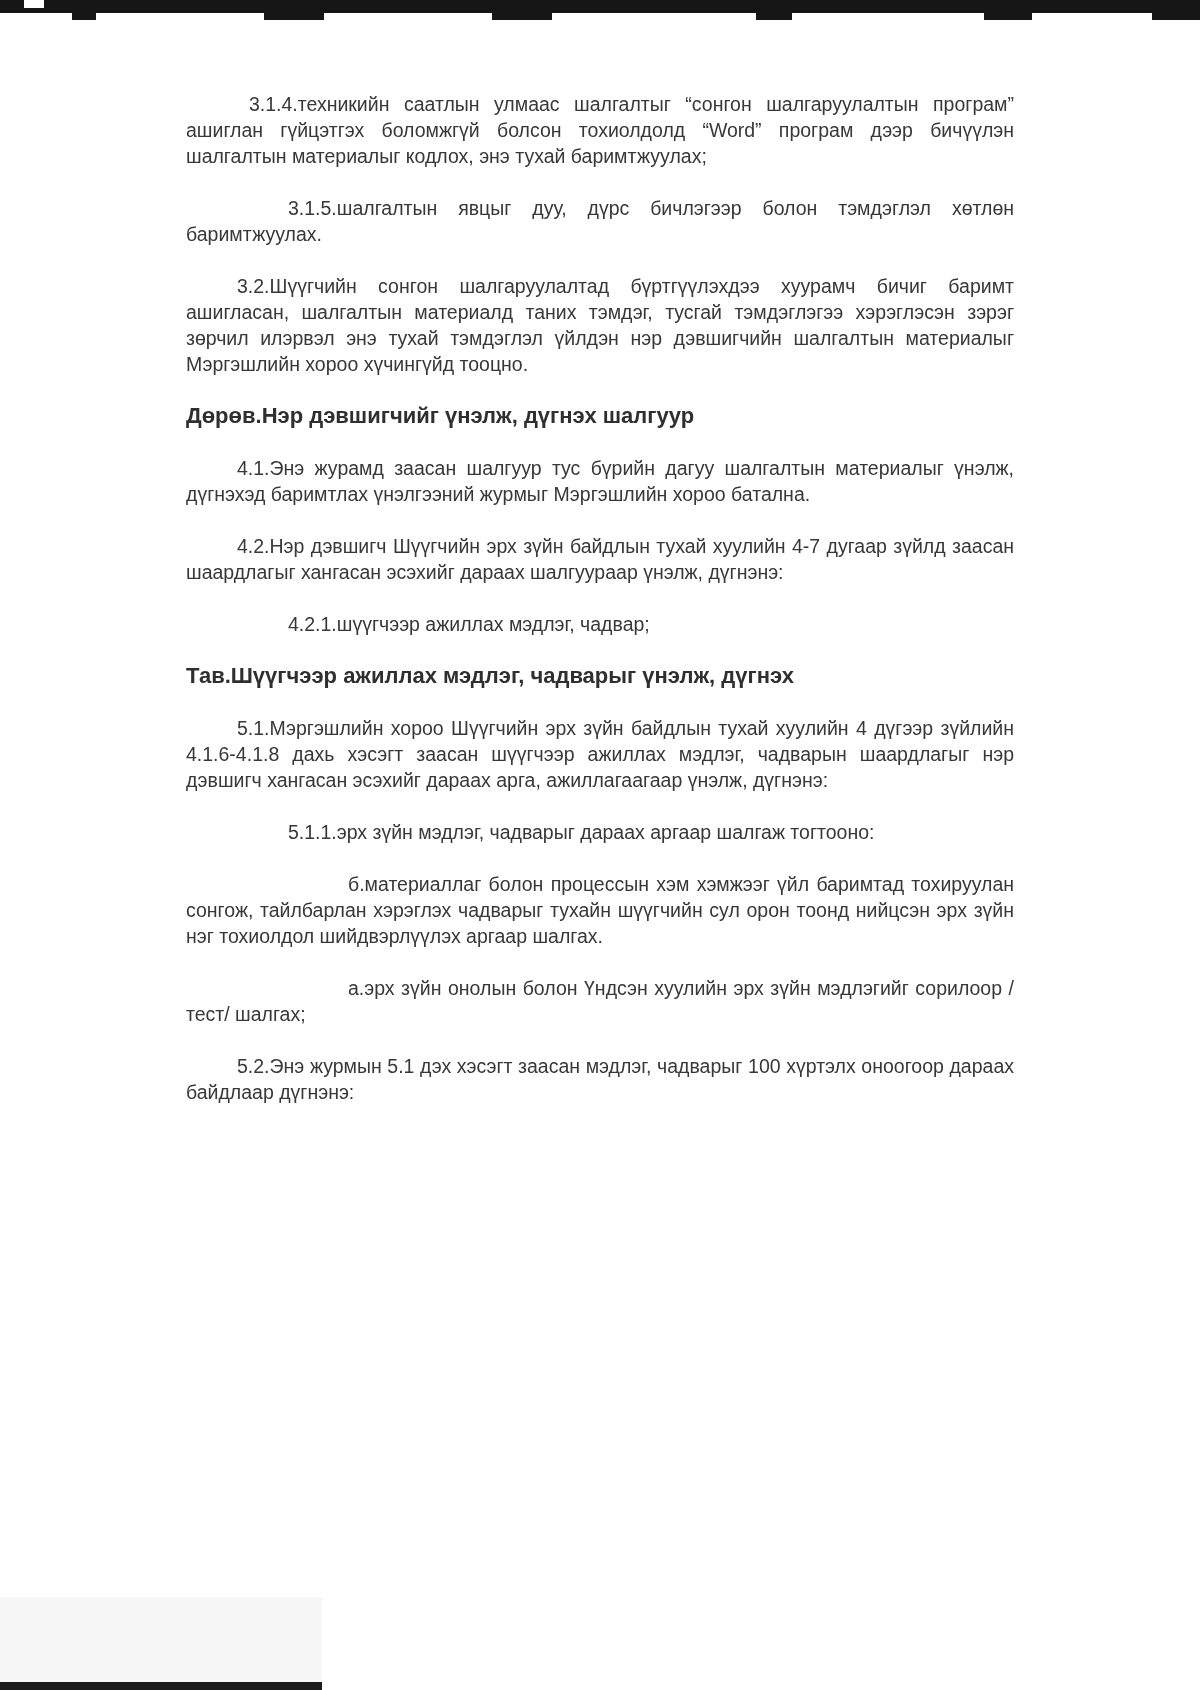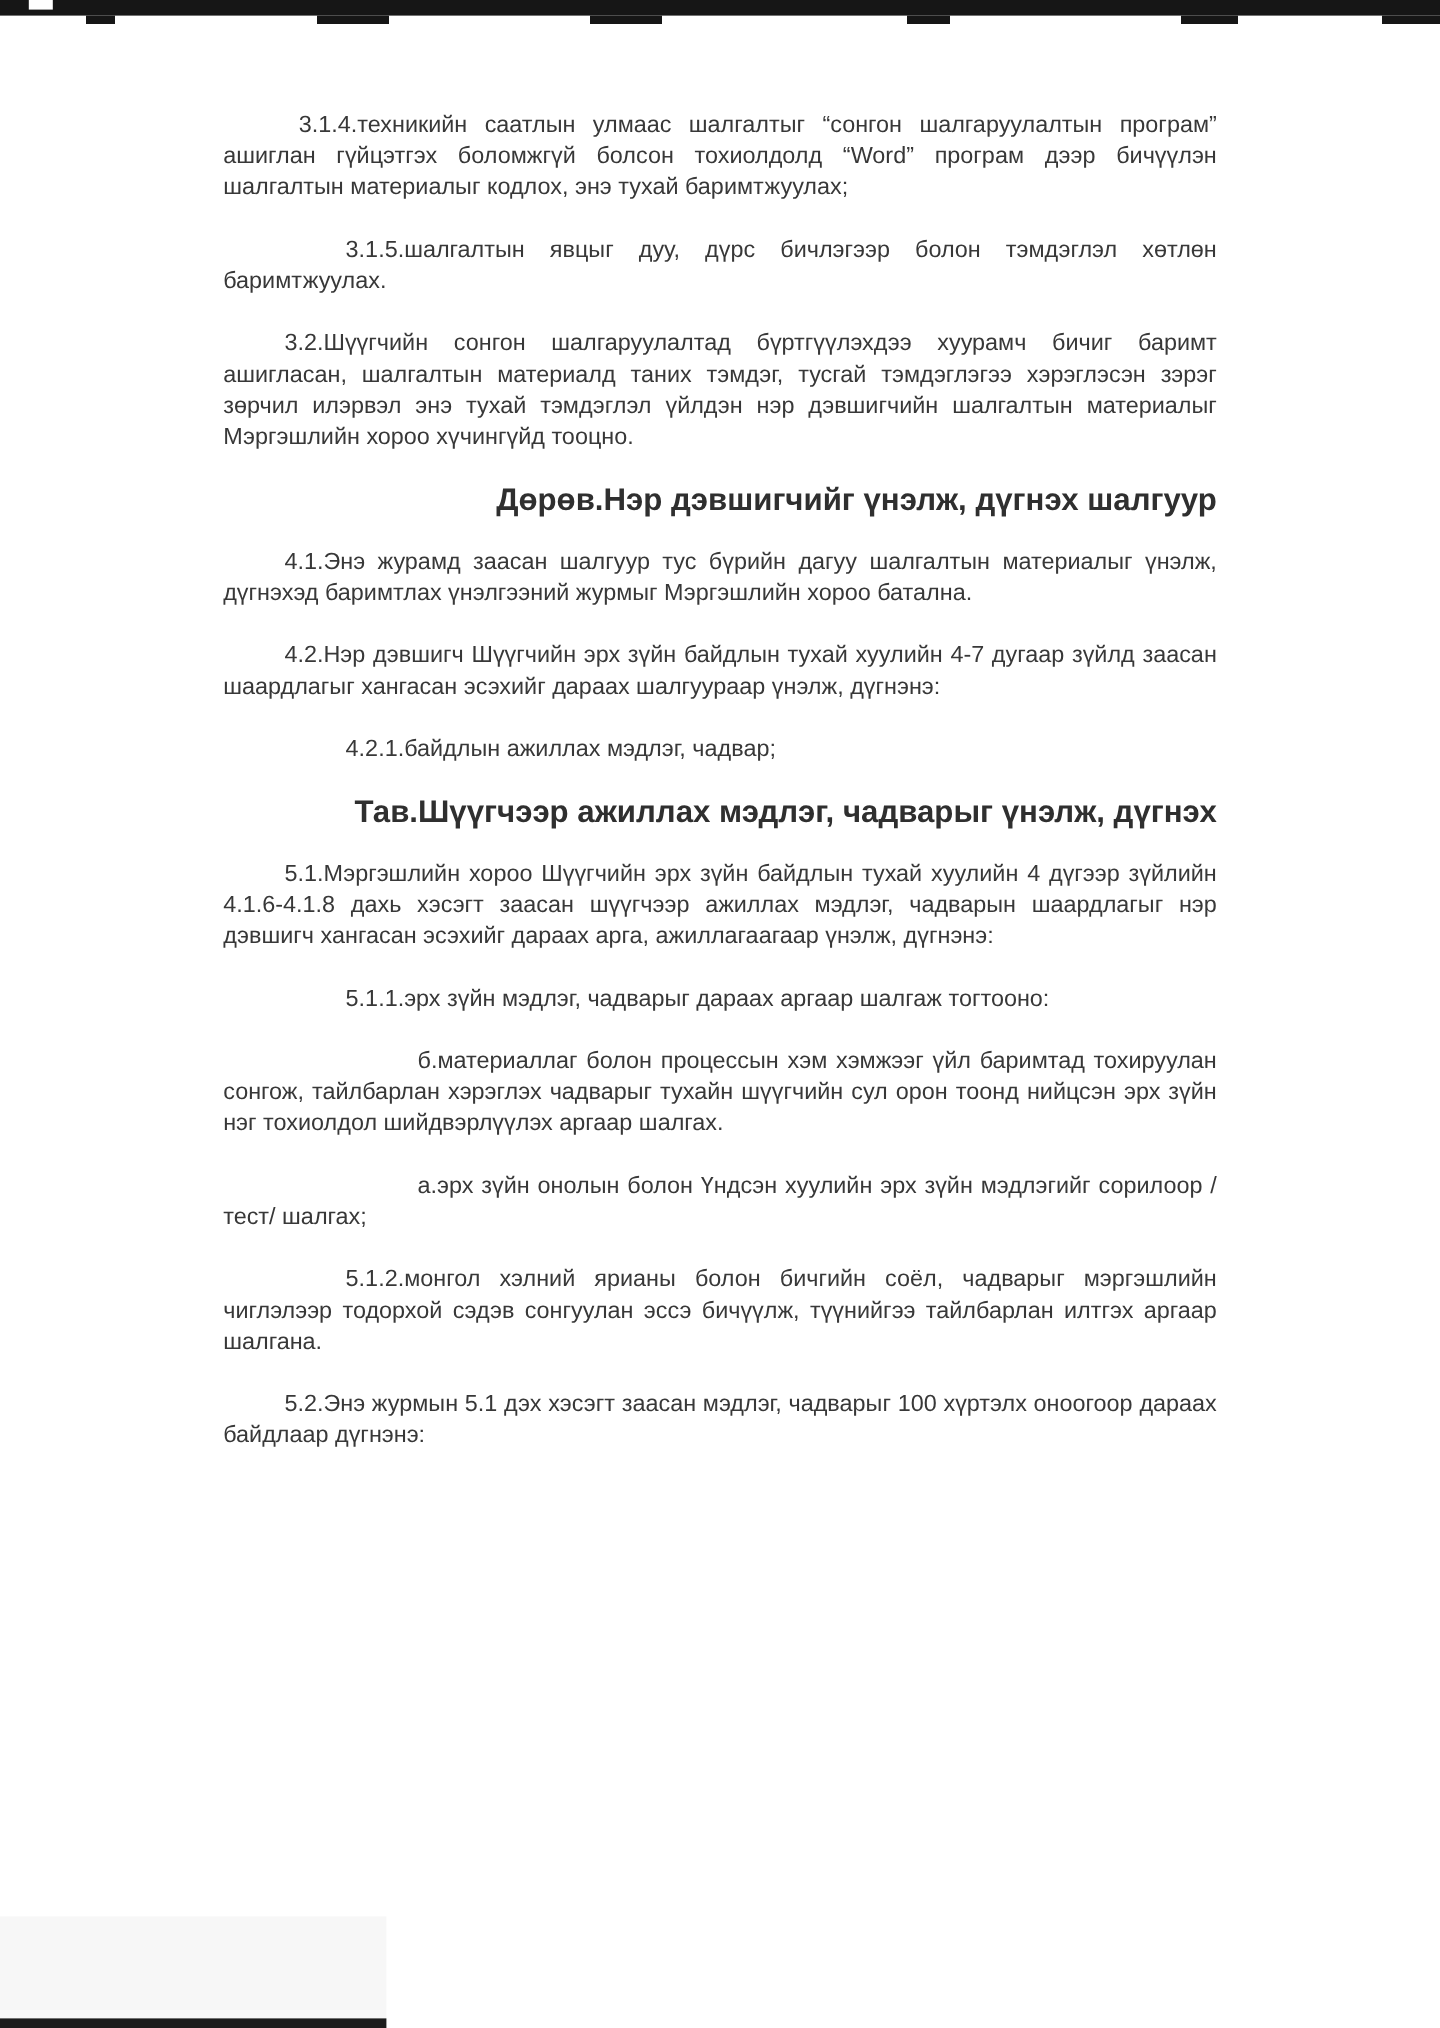--- a/index.html
+++ b/index.html
@@ -66,24 +66,24 @@
     font-size: 19.5px;
     line-height: 26px;
     color: #383838;
   }
   .para {
     margin: 0 0 26px 0;
     text-align: justify;
   }
   .heading {
     margin: 0 0 26px 0;
-    font-size: 26px;
+    font-size: 22px;
     line-height: 26px;
     font-weight: bold;
-    text-align: right;
+    text-align: left;
     color: #2f2f2f;
   }
   .ind-a { text-indent: 51px;  }
   .ind-b { text-indent: 63px;  }
   .ind-c { text-indent: 102px; }
   .ind-d { text-indent: 162px; }
 </style>
 </head>
 <body>
 
@@ -93,23 +93,22 @@
   <div class="artifact-bottom-shadow"></div>
   <div class="artifact-bottom-bar"></div>
 
   <div class="content">
     <p class="para ind-b">3.1.4.техникийн саатлын улмаас шалгалтыг “сонгон шалгаруулалтын програм” ашиглан гүйцэтгэх боломжгүй болсон тохиолдолд “Word” програм дээр бичүүлэн шалгалтын материалыг кодлох, энэ тухай баримтжуулах;</p>
     <p class="para ind-c">3.1.5.шалгалтын явцыг дуу, дүрс бичлэгээр болон тэмдэглэл хөтлөн баримтжуулах.</p>
     <p class="para ind-a">3.2.Шүүгчийн сонгон шалгаруулалтад бүртгүүлэхдээ хуурамч бичиг баримт ашигласан, шалгалтын материалд таних тэмдэг, тусгай тэмдэглэгээ хэрэглэсэн зэрэг зөрчил илэрвэл энэ тухай тэмдэглэл үйлдэн нэр дэвшигчийн шалгалтын материалыг Мэргэшлийн хороо хүчингүйд тооцно.</p>
     <h3 class="heading">Дөрөв.Нэр дэвшигчийг үнэлж, дүгнэх шалгуур</h3>
     <p class="para ind-a">4.1.Энэ журамд заасан шалгуур тус бүрийн дагуу шалгалтын материалыг үнэлж, дүгнэхэд баримтлах үнэлгээний журмыг Мэргэшлийн хороо батална.</p>
     <p class="para ind-a">4.2.Нэр дэвшигч Шүүгчийн эрх зүйн байдлын тухай хуулийн 4-7 дугаар зүйлд заасан шаардлагыг хангасан эсэхийг дараах шалгуураар үнэлж, дүгнэнэ:</p>
-    <p class="para ind-c">4.2.1.байдлын ажиллах мэдлэг, чадвар;</p>
+    <p class="para ind-c">4.2.1.шүүгчээр ажиллах мэдлэг, чадвар;</p>
     <h3 class="heading">Тав.Шүүгчээр ажиллах мэдлэг, чадварыг үнэлж, дүгнэх</h3>
     <p class="para ind-a">5.1.Мэргэшлийн хороо Шүүгчийн эрх зүйн байдлын тухай хуулийн 4 дүгээр зүйлийн 4.1.6-4.1.8 дахь хэсэгт заасан шүүгчээр ажиллах мэдлэг, чадварын шаардлагыг нэр дэвшигч хангасан эсэхийг дараах арга, ажиллагаагаар үнэлж, дүгнэнэ:</p>
     <p class="para ind-c">5.1.1.эрх зүйн мэдлэг, чадварыг дараах аргаар шалгаж тогтооно:</p>
     <p class="para ind-d">б.материаллаг болон процессын хэм хэмжээг үйл баримтад тохируулан сонгож, тайлбарлан хэрэглэх чадварыг тухайн шүүгчийн сул орон тоонд нийцсэн эрх зүйн нэг тохиолдол шийдвэрлүүлэх аргаар шалгах.</p>
     <p class="para ind-d">а.эрх зүйн онолын болон Үндсэн хуулийн эрх зүйн мэдлэгийг сорилоор /тест/ шалгах;</p>
-    <p class="para ind-c">5.1.2.монгол хэлний ярианы болон бичгийн соёл, чадварыг мэргэшлийн чиглэлээр тодорхой сэдэв сонгуулан эссэ бичүүлж, түүнийгээ тайлбарлан илтгэх аргаар шалгана.</p>
     <p class="para ind-a">5.2.Энэ журмын 5.1 дэх хэсэгт заасан мэдлэг, чадварыг 100 хүртэлх оноогоор дараах байдлаар дүгнэнэ:</p>
   </div>
 
 </div>
 
 </body></html>

